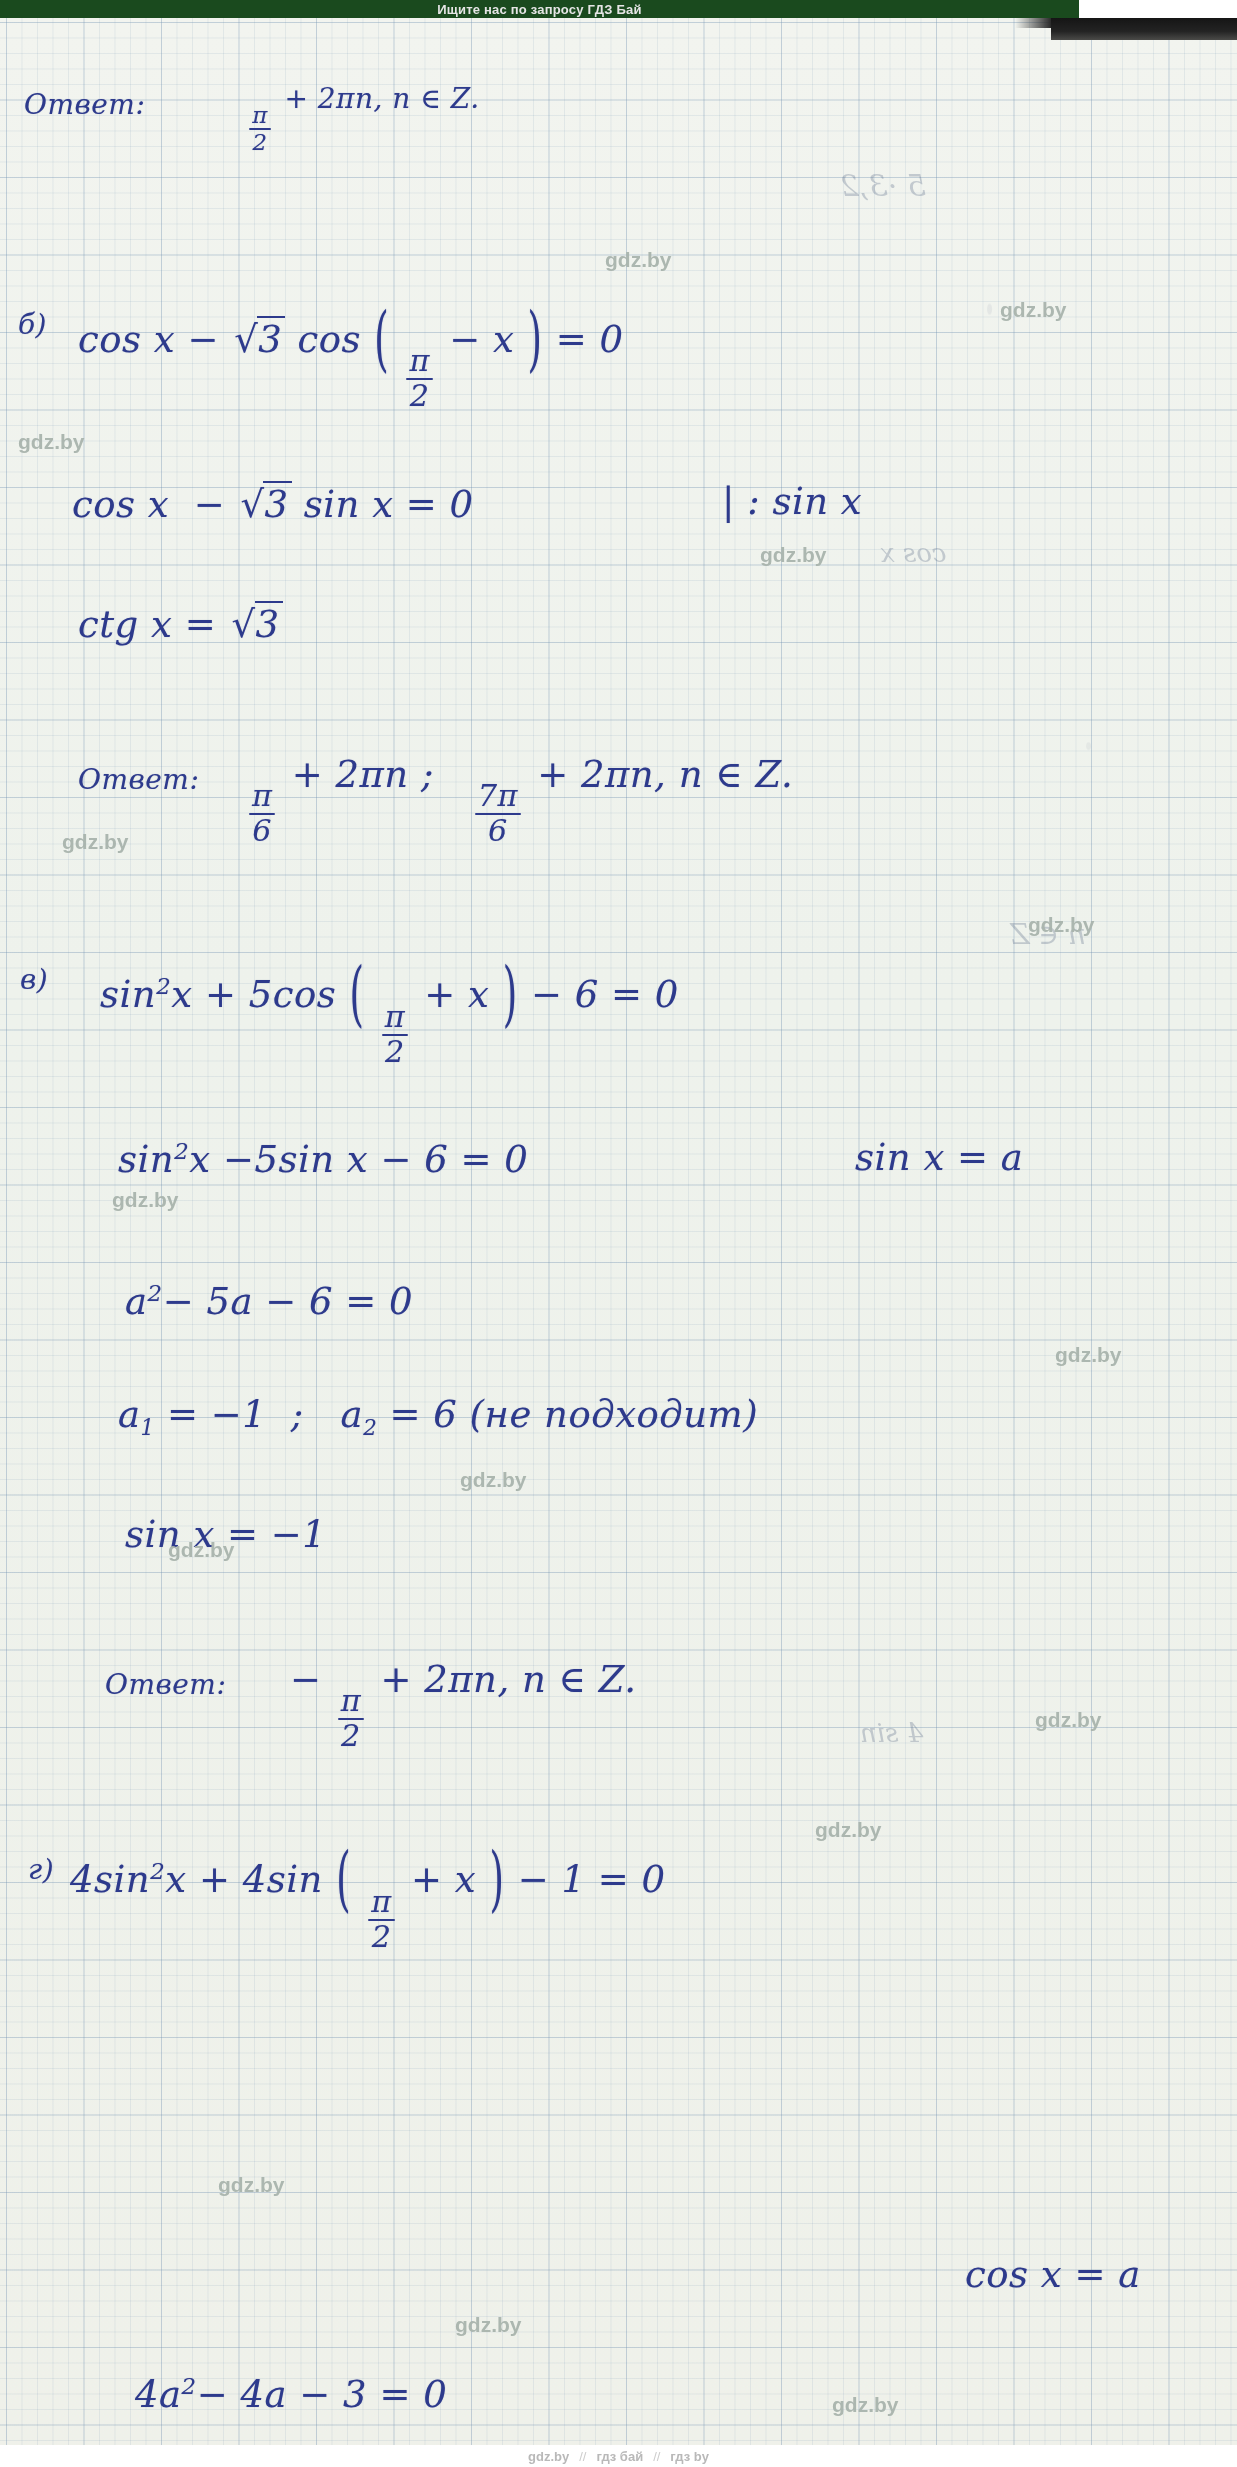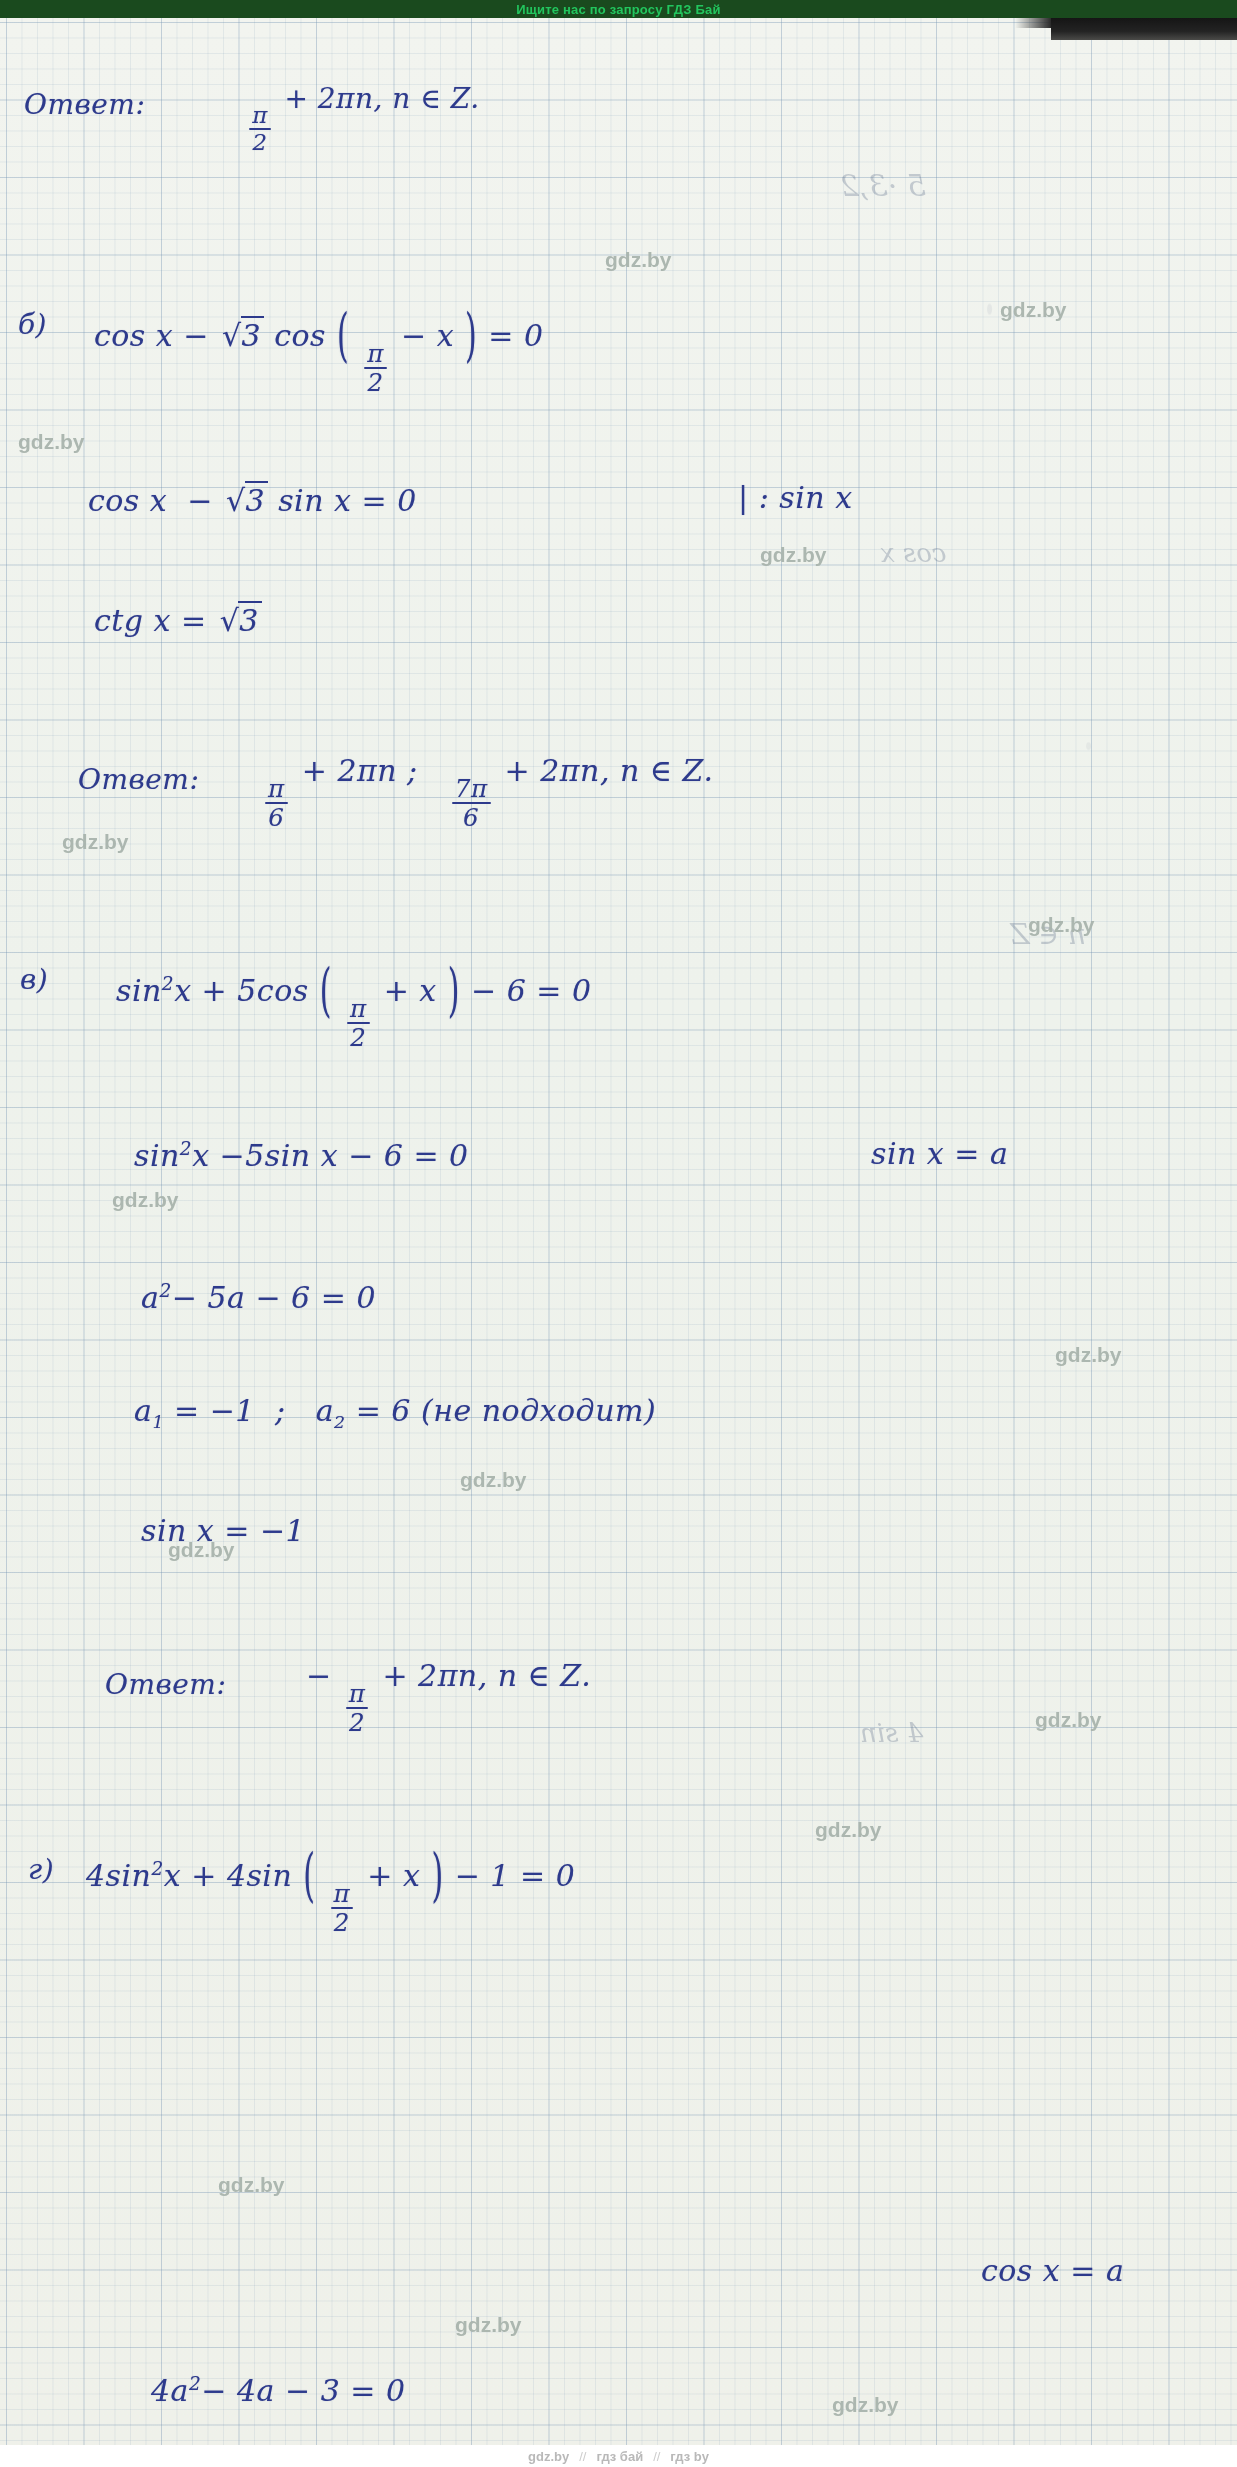--- a/index.html
+++ b/index.html
@@ -12,24 +12,24 @@
     height: 2467px;
     font-family: "Liberation Sans", sans-serif;
     position: relative;
     overflow: hidden;
   }
 
   
   #top-banner {
     position: absolute;
     left: 0; top: 0;
-    width: 1237px;
+    width: 1079px;
     height: 18px;
     background: #1a4a1e;
-    color: #22c55e;
+    color: #e5e5e5;
     font-size: 13px;
     font-weight: bold;
     display: flex;
     align-items: center;
     justify-content: center;
     letter-spacing: 0.2px;
     z-index: 40;
   }
 
   
@@ -101,21 +101,21 @@
     position: absolute;
     color: #2d3a8c;
     font-family: "DejaVu Serif", serif;
     font-style: italic;
     white-space: nowrap;
     letter-spacing: 0.5px;
     z-index: 10;
     text-shadow: 0 0 1px rgba(45,58,140,0.35);
   }
   .hw.big { font-size: 28px; }
-  .hw.mid { font-size: 30px; margin-left: 16px; }
+  .hw.mid { font-size: 37px; }
 
   .frac {
     display: inline-flex;
     flex-direction: column;
     align-items: center;
     vertical-align: -0.52em;
     margin: 0 4px;
     line-height: 1.02;
   }
   .frac .num { font-size: 0.82em; padding: 0 3px; }

